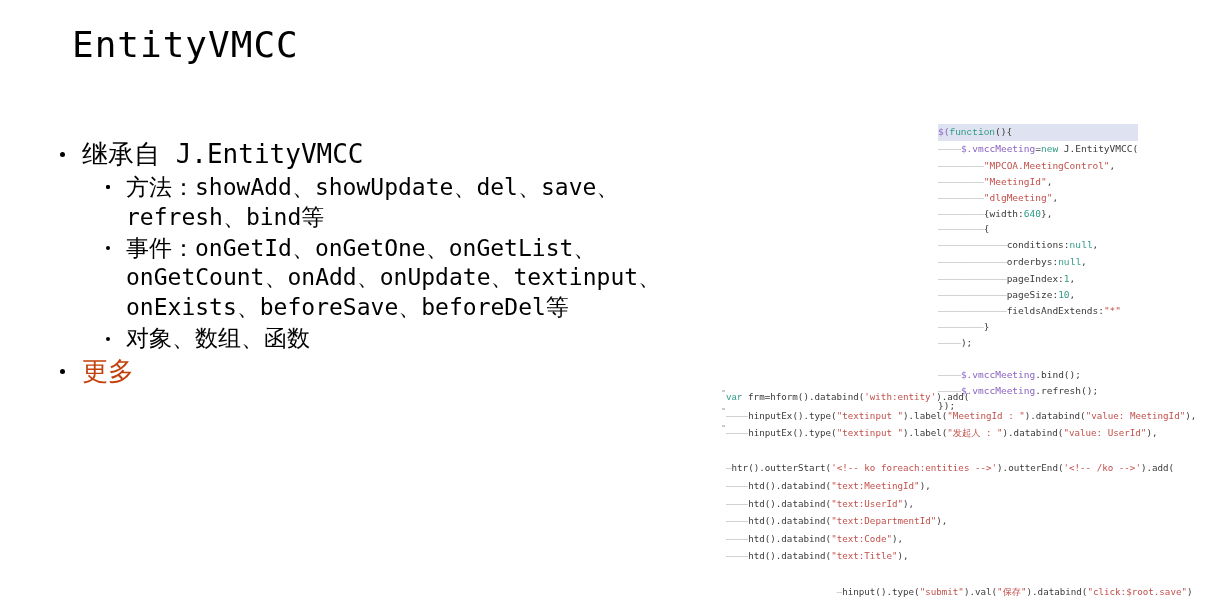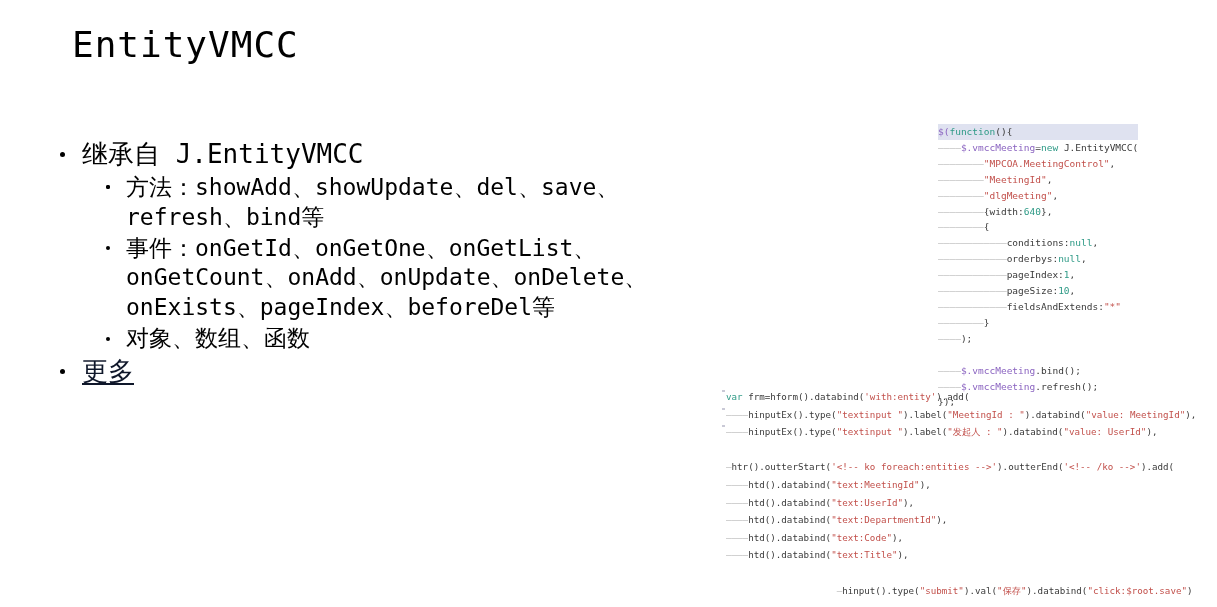--- a/index.html
+++ b/index.html
@@ -78,22 +78,21 @@
   .lvl2 > .bullet-dot {
     left: 52px;
     top: 0.55em;
     width: 4px;
     height: 4px;
     border-radius: 50%;
     background: #000000;
   }
 
   .link-text {
-    color: #0f172a;
-    text-decoration: underline;
+    color: #c2410c;
     text-underline-offset: 3px;
   }
 
   
   .code-block {
     position: absolute;
     font-family: "DejaVu Sans Mono", monospace;
     color: #3a3a3a;
     white-space: pre;
   }
@@ -113,21 +112,21 @@
     display: block;
     height: inherit;
   }
   .code-line.hl {
     background: #dfe2f0;
   }
 
   
   .t-plain   { color: #3a3a3a; }
   .t-str     { color: #C2504B; }
-  .t-kw      { color: #2E9A86; }
+  .t-kw      { color: #2E9A86; font-family: Liberation Mono, monospace; }
   .t-num     { color: #2E9A86; }
   .t-var     { color: #8A63C0; }
   .t-guide   { color: #b9b9b9; }
 
   
   #code-bottom-gutter {
     position: absolute;
     left: 722px;
     top: 390px;
     width: 3px;
@@ -156,21 +155,21 @@
     <span class="bullet-dot"></span>
   </div>
 
   <div class="bullet lvl2">
     <span class="bullet-dot"></span>
     <span class="bullet-text">方法：showAdd、showUpdate、del、save、refresh、bind等</span>
   </div>
 
   <div class="bullet lvl2">
     <span class="bullet-dot"></span>
-    <span class="bullet-text">事件：onGetId、onGetOne、onGetList、onGetCount、onAdd、onUpdate、onDelete、onExists、pageIndex、beforeDel等</span>
+    <span class="bullet-text">事件：onGetId、onGetOne、onGetList、onGetCount、onAdd、onUpdate、textinput、onExists、beforeSave、beforeDel等</span>
   </div>
 
 
   <div class="bullet lvl2">
     <span class="bullet-dot"></span>
     <span class="bullet-text">对象、数组、函数</span>
   </div>
 
   <div class="bullet lvl1">
     <span class="bullet-dot"></span>

